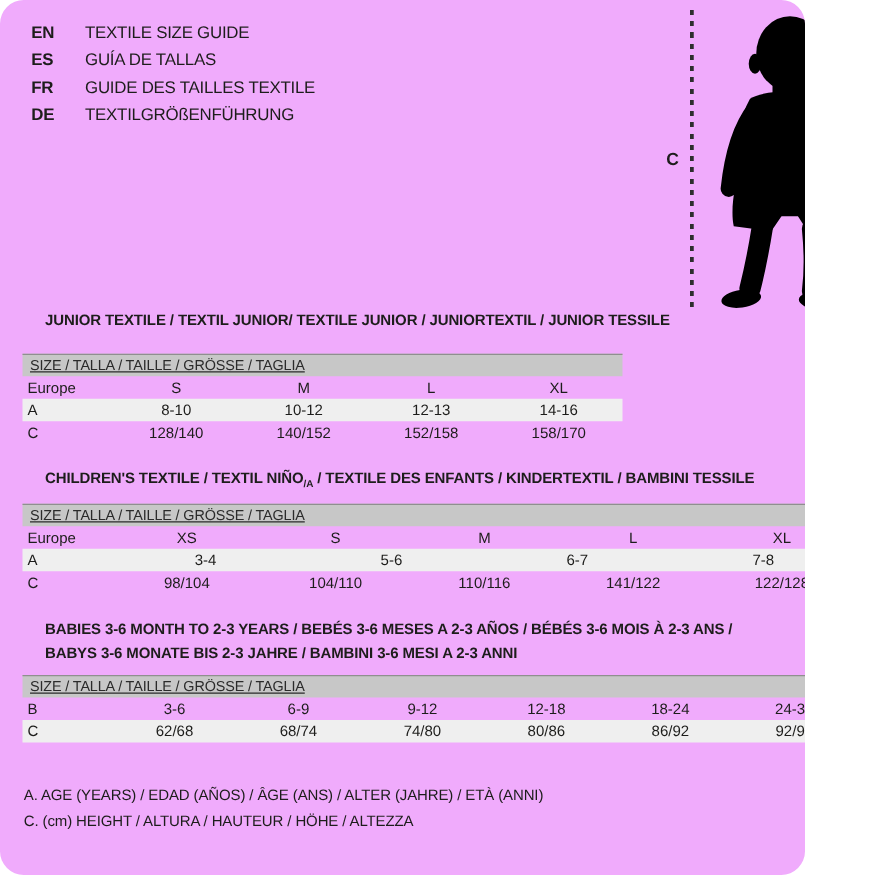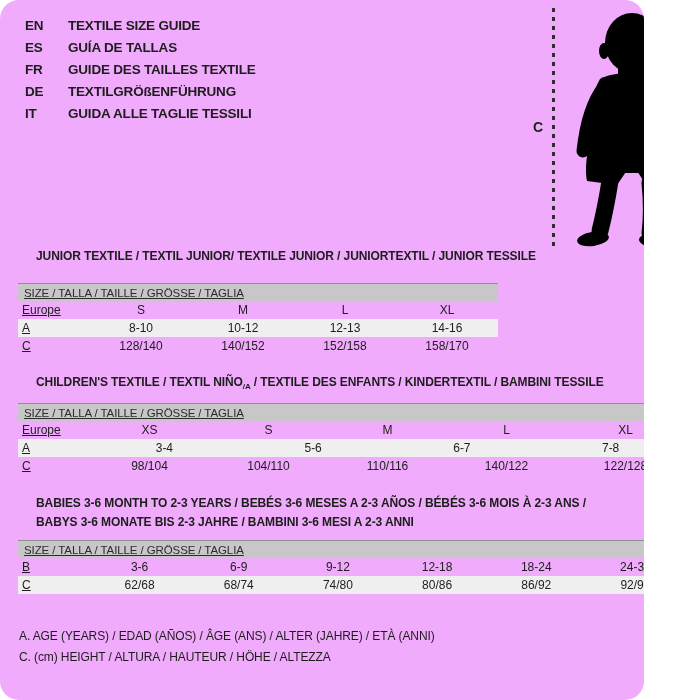--- a/index.html
+++ b/index.html
@@ -3,39 +3,39 @@
 <meta charset="utf-8">
 <style>
   * { margin:0; padding:0; box-sizing:border-box; }
   body { font-family: "Liberation Sans", sans-serif; background:#ffffff; }
   #canvas { position:relative; width:644px; height:700px; background:#f0abfc; overflow:hidden; color:#1d1d1b;border-radius:19px; }
 
   
   .langs { position:absolute; top:14px; left:25px; }
   .lang-row { display:flex; height:22px; align-items:center; }
   .lang-code { width:43px; font-weight:bold; font-size:13.5px; letter-spacing:-0.2px; }
-  .lang-label { font-weight:bold; font-size:13.5px; letter-spacing:-0.2px; }
+  .lang-label { font-weight:normal; font-size:13.5px; letter-spacing:-0.2px; }
 
   
   .measure-line { position:absolute; left:552px; top:8px; width:3px; height:240px;
     background:repeating-linear-gradient(to bottom, #2e2e2e 0 4px, transparent 4px 9px); }
   .measure-label { position:absolute; left:533px; top:119px; font-weight:bold; font-size:14px; }
   .silhouette { position:absolute; left:560px; top:5px; width:134px; height:246px; }
 
   
   .tbl-title { position:absolute; left:36px; font-weight:bold; font-size:12px; letter-spacing:-0.1px; white-space:nowrap; }
   .tbl-title .sub { font-size:8px; vertical-align:sub; font-weight:bold; }
 
   
   .tbl { position:absolute; left:18px; }
   .size-bar { height:18px; line-height:18px; background:#c7c7c7; border-top:1px solid #8f8f8f;
     padding-left:6px; font-size:11.5px; color:#2b2b2b; letter-spacing:-0.1px;text-decoration:underline; }
   .trow { display:flex; height:18px; line-height:18px; font-size:12px; }
   .trow.shaded { background:#efefef; }
-  .trow .lbl { width:72px; padding-left:4px; text-align:left;text-decoration:underline; }
+  .trow .lbl { width:72px; padding-left:4px; text-align:left; }
   .trow .cell { flex:1; text-align:center; }
 
   
   .legend { position:absolute; left:19px; top:626px; }
   .legend-line { font-weight:normal; font-size:12px; letter-spacing:-0.1px; height:21px; line-height:21px; white-space:nowrap; }
 </style>
 </head>
 <body>
 
 <div id="canvas">
@@ -49,24 +49,20 @@
       <span class="lang-code">ES</span>
       <span class="lang-label">GUÍA DE TALLAS</span>
     </div>
     <div class="lang-row">
       <span class="lang-code">FR</span>
       <span class="lang-label">GUIDE DES TAILLES TEXTILE</span>
     </div>
     <div class="lang-row">
       <span class="lang-code">DE</span>
       <span class="lang-label">TEXTILGRÖßENFÜHRUNG</span>
-    </div>
-    <div class="lang-row">
-      <span class="lang-code">IT</span>
-      <span class="lang-label">GUIDA ALLE TAGLIE TESSILI</span>
     </div>
   </div>
 
   <div class="measure-line"></div>
   <div class="measure-label">C</div>
   <svg class="silhouette" viewBox="0 0 134 246" xmlns="http://www.w3.org/2000/svg">
     <g fill="#000000" stroke="none">
       <ellipse cx="72" cy="38" rx="27" ry="30"></ellipse>
       <ellipse cx="44" cy="46" rx="5" ry="8"></ellipse>
       <ellipse cx="100" cy="46" rx="5" ry="8"></ellipse>
@@ -130,21 +126,21 @@
       <span class="cell">3-4</span>
       <span class="cell">5-6</span>
       <span class="cell">6-7</span>
       <span class="cell">7-8</span>
     </div>
     <div class="trow">
       <span class="lbl">C</span>
       <span class="cell">98/104</span>
       <span class="cell">104/110</span>
       <span class="cell">110/116</span>
-      <span class="cell">140/122</span>
+      <span class="cell">141/122</span>
       <span class="cell">122/128</span>
     </div>
   </div>
 
   <div class="tbl-title" style="top:496px">BABIES 3-6 MONTH TO 2-3 YEARS / BEBÉS 3-6 MESES A 2-3 AÑOS / BÉBÉS 3-6 MOIS À 2-3 ANS /</div>
   <div class="tbl-title" style="top:515px">BABYS 3-6 MONATE BIS 2-3 JAHRE / BAMBINI 3-6 MESI A 2-3 ANNI</div>
   <div class="tbl" style="top:540px;width:667px">
     <div class="size-bar">SIZE / TALLA / TAILLE / GRÖSSE / TAGLIA</div>
     <div class="trow">
       <span class="lbl">B</span>

